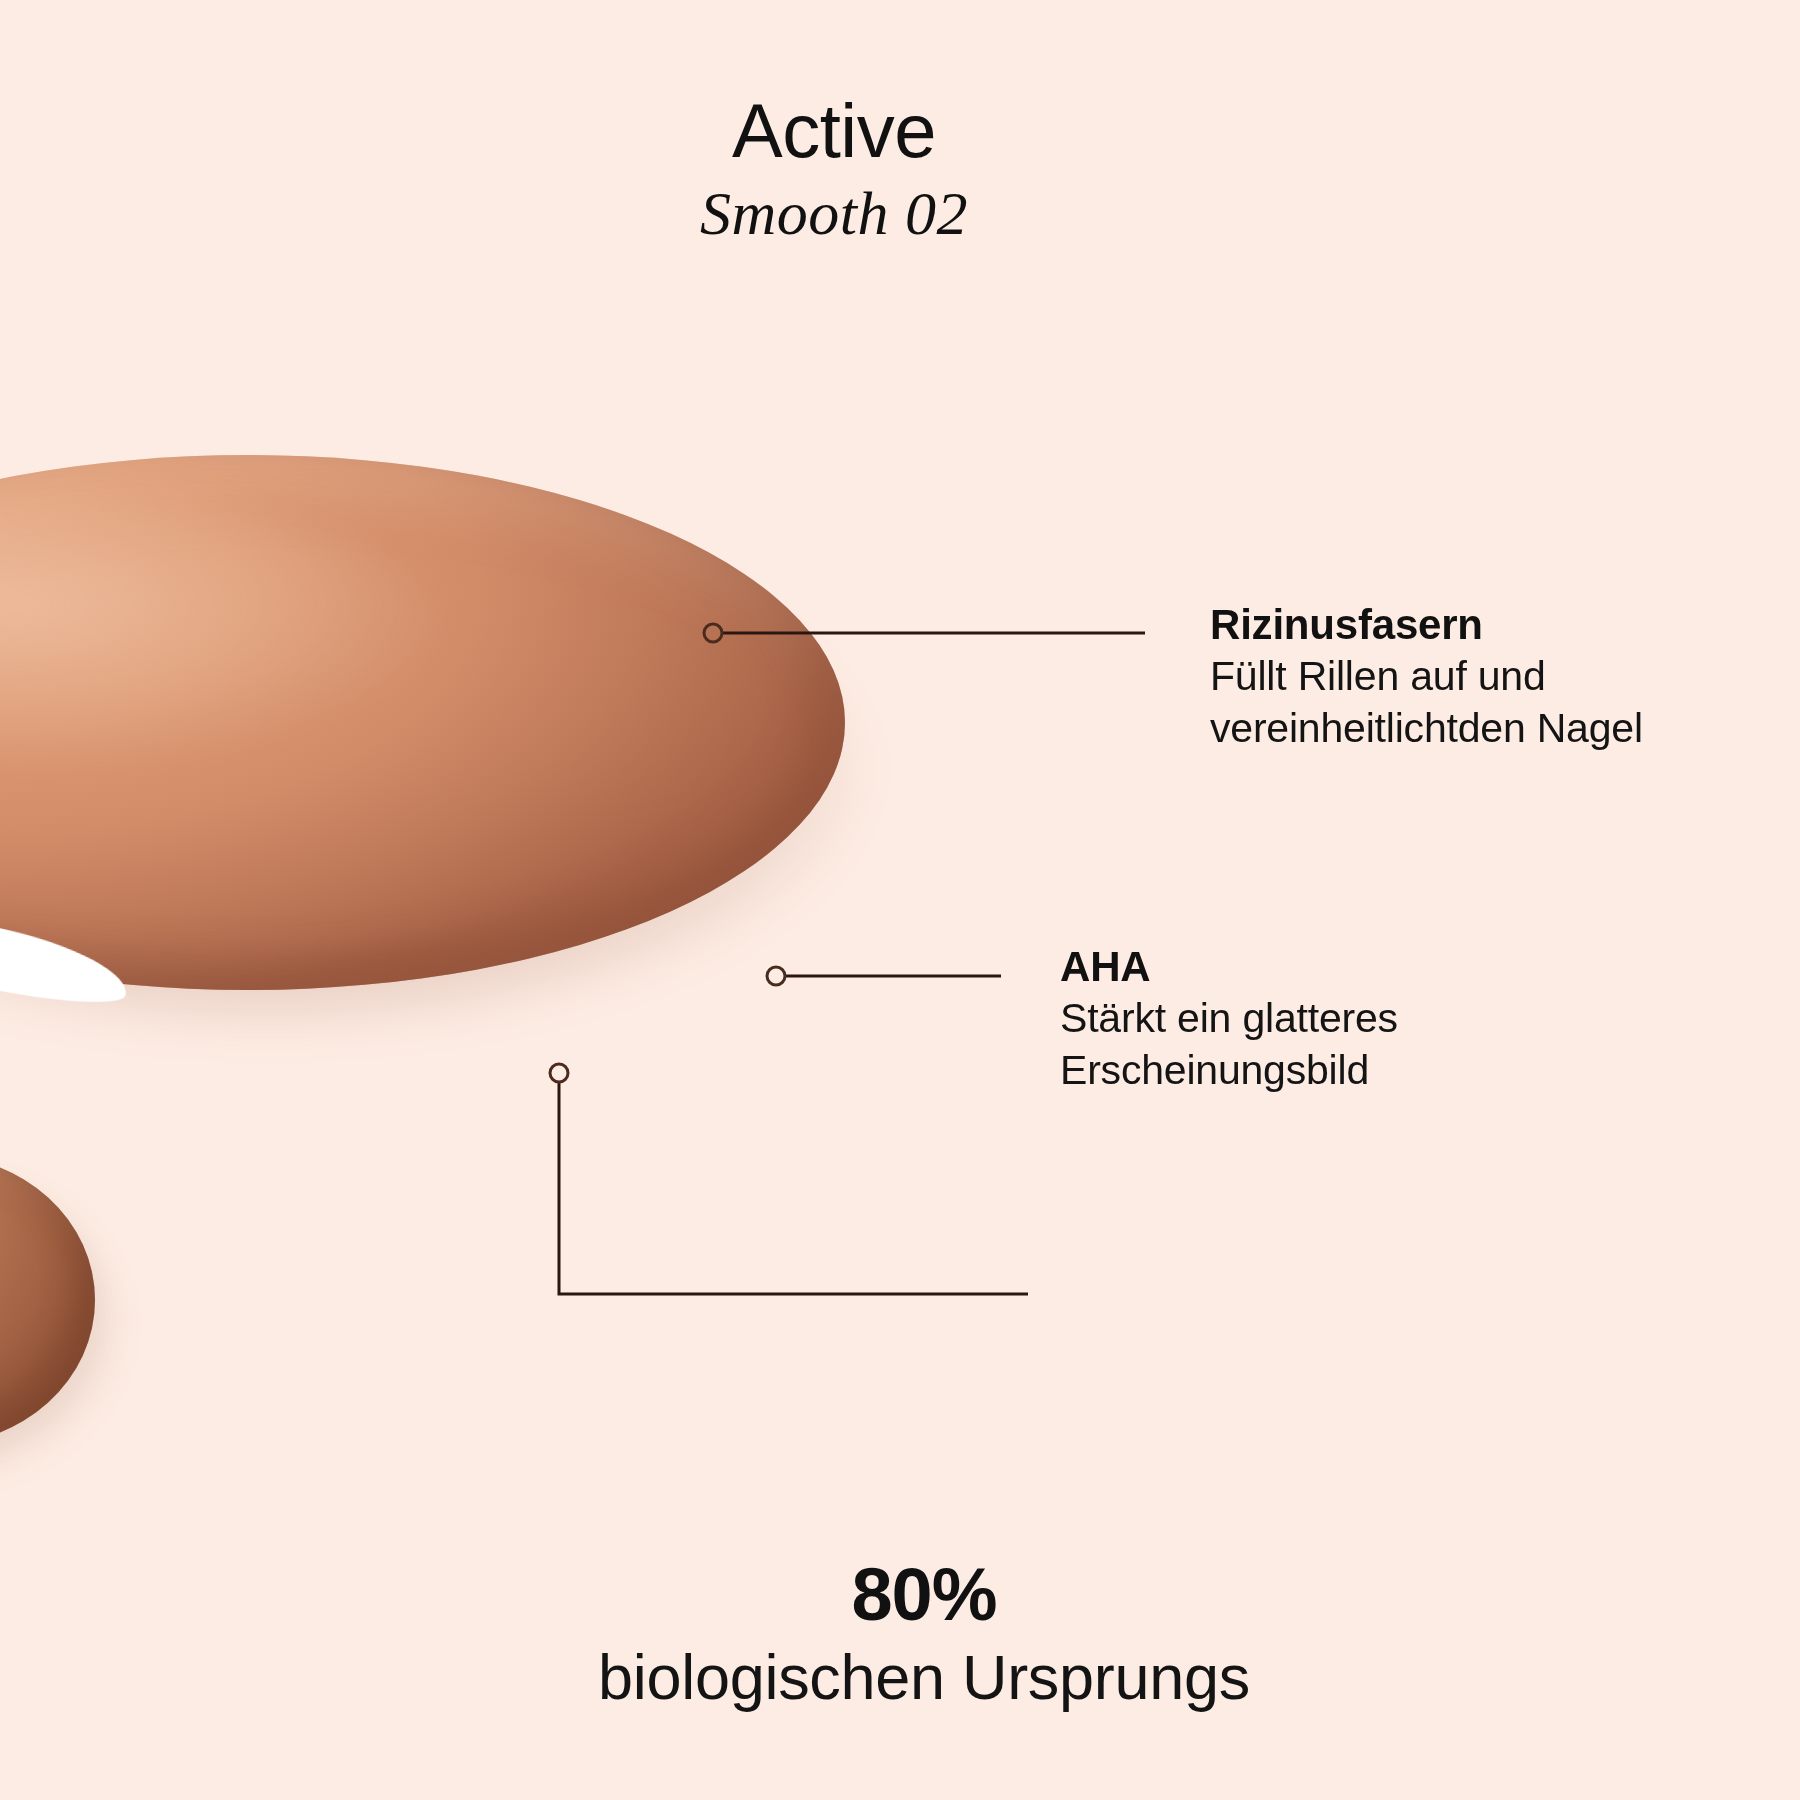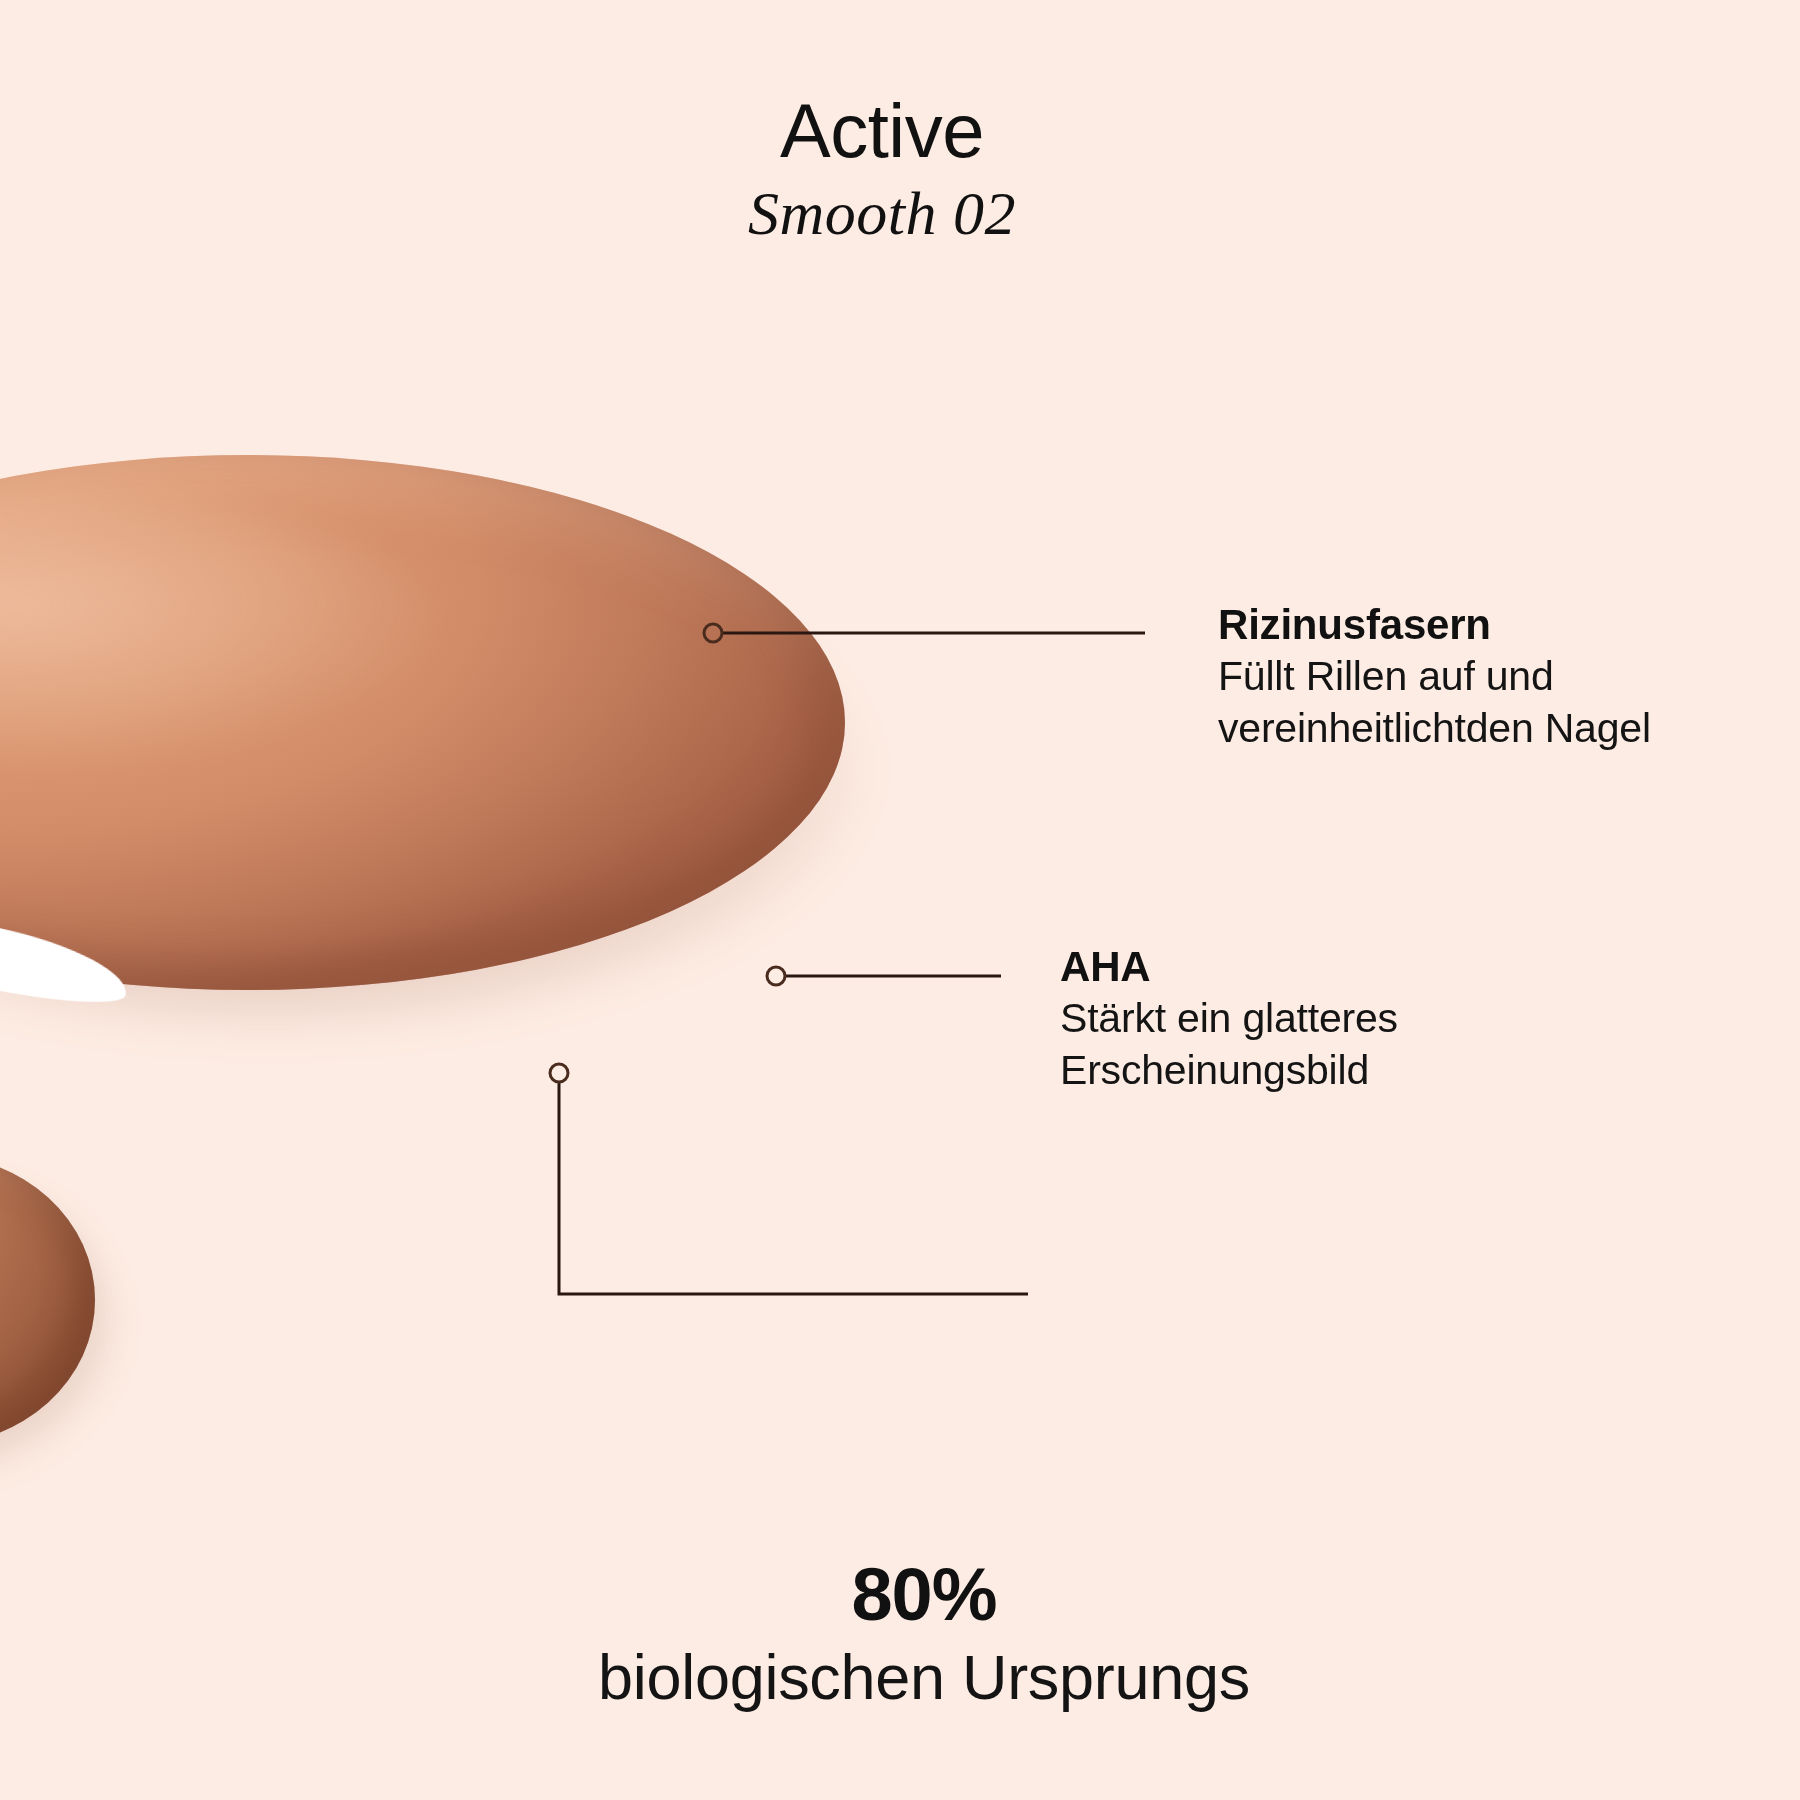--- a/index.html
+++ b/index.html
@@ -22,21 +22,20 @@
     overflow: hidden;
   }
 
   
   .header {
     position: absolute;
     top: 92px;
     left: 0;
     width: 1668px;
     text-align: center;
-    margin-left: 48px;
   }
   .title-main {
     font-family: "Liberation Sans", sans-serif;
     font-size: 76px;
     font-weight: 500;
     letter-spacing: -0.5px;
     color: #111111;
     line-height: 1.02;
   }
   .title-sub {
@@ -200,21 +199,21 @@
   .callout-desc {
     font-family: "Liberation Sans", sans-serif;
     font-size: 41px;
     font-weight: 300;
     color: #141414;
     line-height: 1.28;
     letter-spacing: -0.2px;
     white-space: pre-line;
   }
 
-  #callout-0 { left: 1210px; top: 600px; margin-left: 8px; }
+  #callout-0 { left: 1210px; top: 600px; }
   #callout-1 { left: 1060px; top: 942px; }
   #callout-2 { left: 1090px; top: 1263px; }
 
   
   .footer {
     position: absolute;
     left: 0;
     top: 1556px;
     width: 1800px;
     text-align: center;

